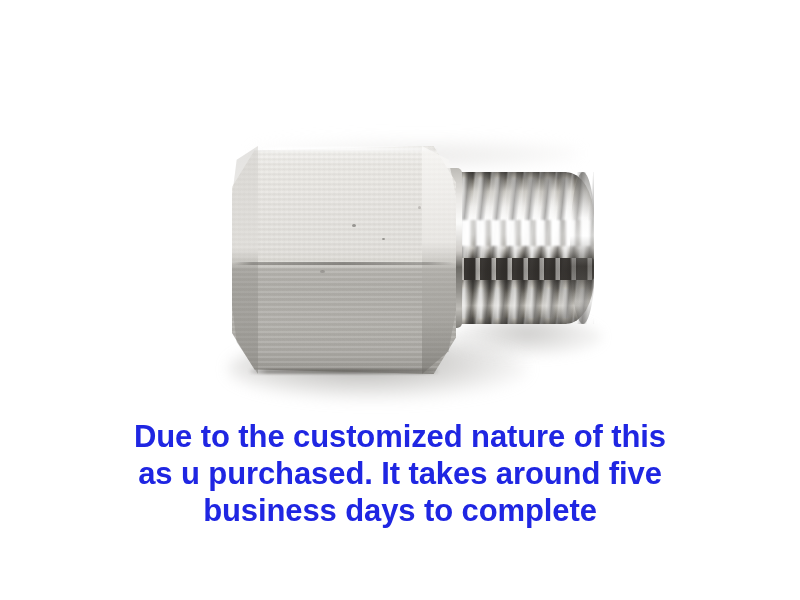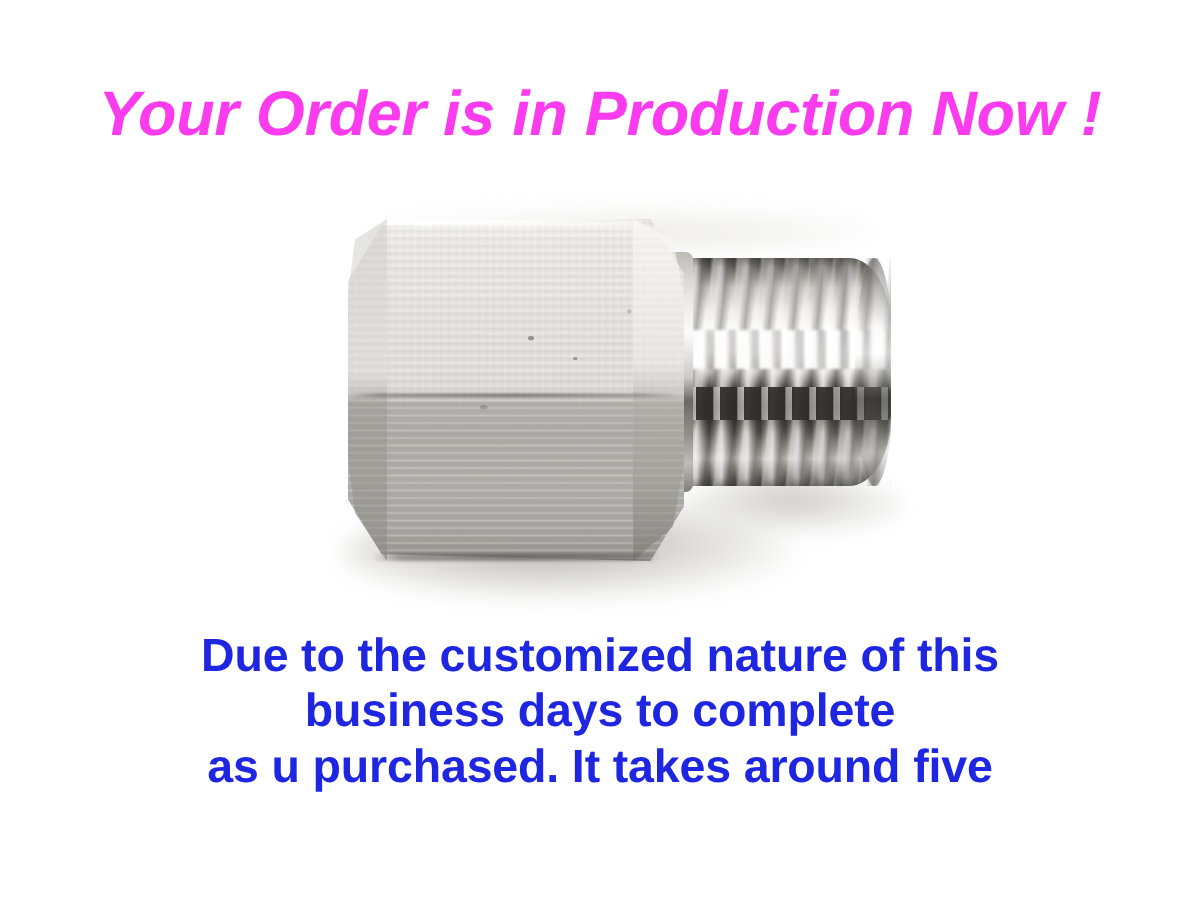--- a/index.html
+++ b/index.html
@@ -376,21 +376,20 @@
     line-height: 37px;
     letter-spacing: -0.1px;
   }
   #blurb .ln { display: block; white-space: nowrap; }
 </style>
 </head>
 <body>
 
 <div id="page">
 
-  <div id="headline">Your Order is in Production Now !</div>
 
   <div id="photo">
 
     <div class="shadow-top"></div>
     <div class="shadow-main"></div>
     <div class="shadow-thread"></div>
 
     <div class="thread-wrap">
       <div class="thread-body"></div>
       <div class="thread-ridges"></div>
@@ -414,17 +413,17 @@
       <span class="speck" style="left:120px;top:78px;width:4px;height:3px;"></span>
       <span class="speck" style="left:150px;top:92px;width:3px;height:2px;"></span>
       <span class="speck" style="left:88px;top:124px;width:5px;height:3px;opacity:.6;"></span>
       <span class="speck" style="left:186px;top:60px;width:3px;height:3px;opacity:.5;"></span>
     </div>
 
   </div>
 
   <div id="blurb">
     <span class="ln">Due to the customized nature of this</span>
+    <span class="ln">as u purchased. It takes around five</span>
     <span class="ln">business days to complete</span>
-    <span class="ln">as u purchased. It takes around five</span>
   </div>
 
 </div>
 
 </body></html>

